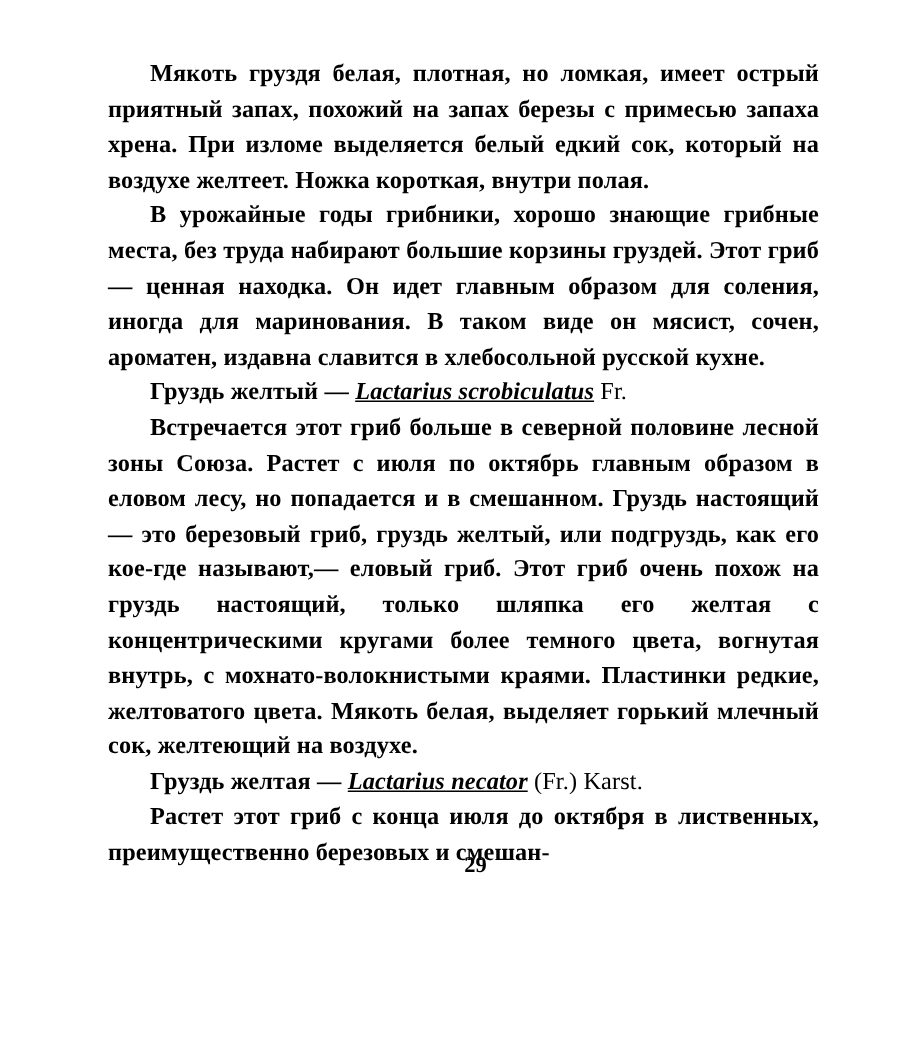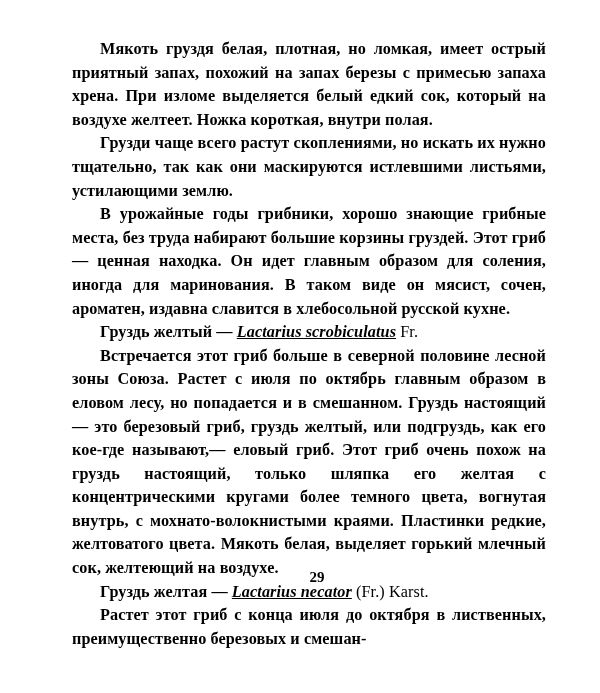--- a/index.html
+++ b/index.html
@@ -60,21 +60,20 @@
   }
 </style>
 </head>
 <body>
 
 <div class="page">
   <div class="text-body">
 
     <p class="para">Мякоть груздя белая, плотная, но ломкая, имеет острый приятный запах, похожий на запах березы с примесью запаха хрена. При изломе выделяется белый едкий сок, который на воздухе желтеет. Ножка короткая, внутри полая.</p>
 
-    <p class="para">Грузди чаще всего растут скоплениями, но искать их нужно тщательно, так как они маскируются истлевшими листьями, устилающими землю.</p>
 
     <p class="para">В урожайные годы грибники, хорошо знающие грибные места, без труда набирают большие корзины груздей. Этот гриб — ценная находка. Он идет главным образом для соления, иногда для маринования. В таком виде он мясист, сочен, ароматен, издавна славится в хлебосольной русской кухне.</p>
 
     <p class="para"><span class="term">Груздь желтый</span><span class="term"> — </span><span class="latin">Lactarius scrobiculatus</span><span class="auth"> Fr.</span></p>
 
     <p class="para">Встречается этот гриб больше в северной половине лесной зоны Союза. Растет с июля по октябрь главным образом в еловом лесу, но попадается и в смешанном. Груздь настоящий — это березовый гриб, груздь желтый, или подгруздь, как его кое-где называют,— еловый гриб. Этот гриб очень похож на груздь настоящий, только шляпка его желтая с концентрическими кругами более темного цвета, вогнутая внутрь, с мохнато-волокнистыми краями. Пластинки редкие, желтоватого цвета. Мякоть белая, выделяет горький млечный сок, желтеющий на воздухе.</p>
 
 
     <p class="para"><span class="term">Груздь желтая</span><span class="term"> — </span><span class="latin">Lactarius necator</span><span class="auth"> (Fr.)  Karst.</span></p>
 

